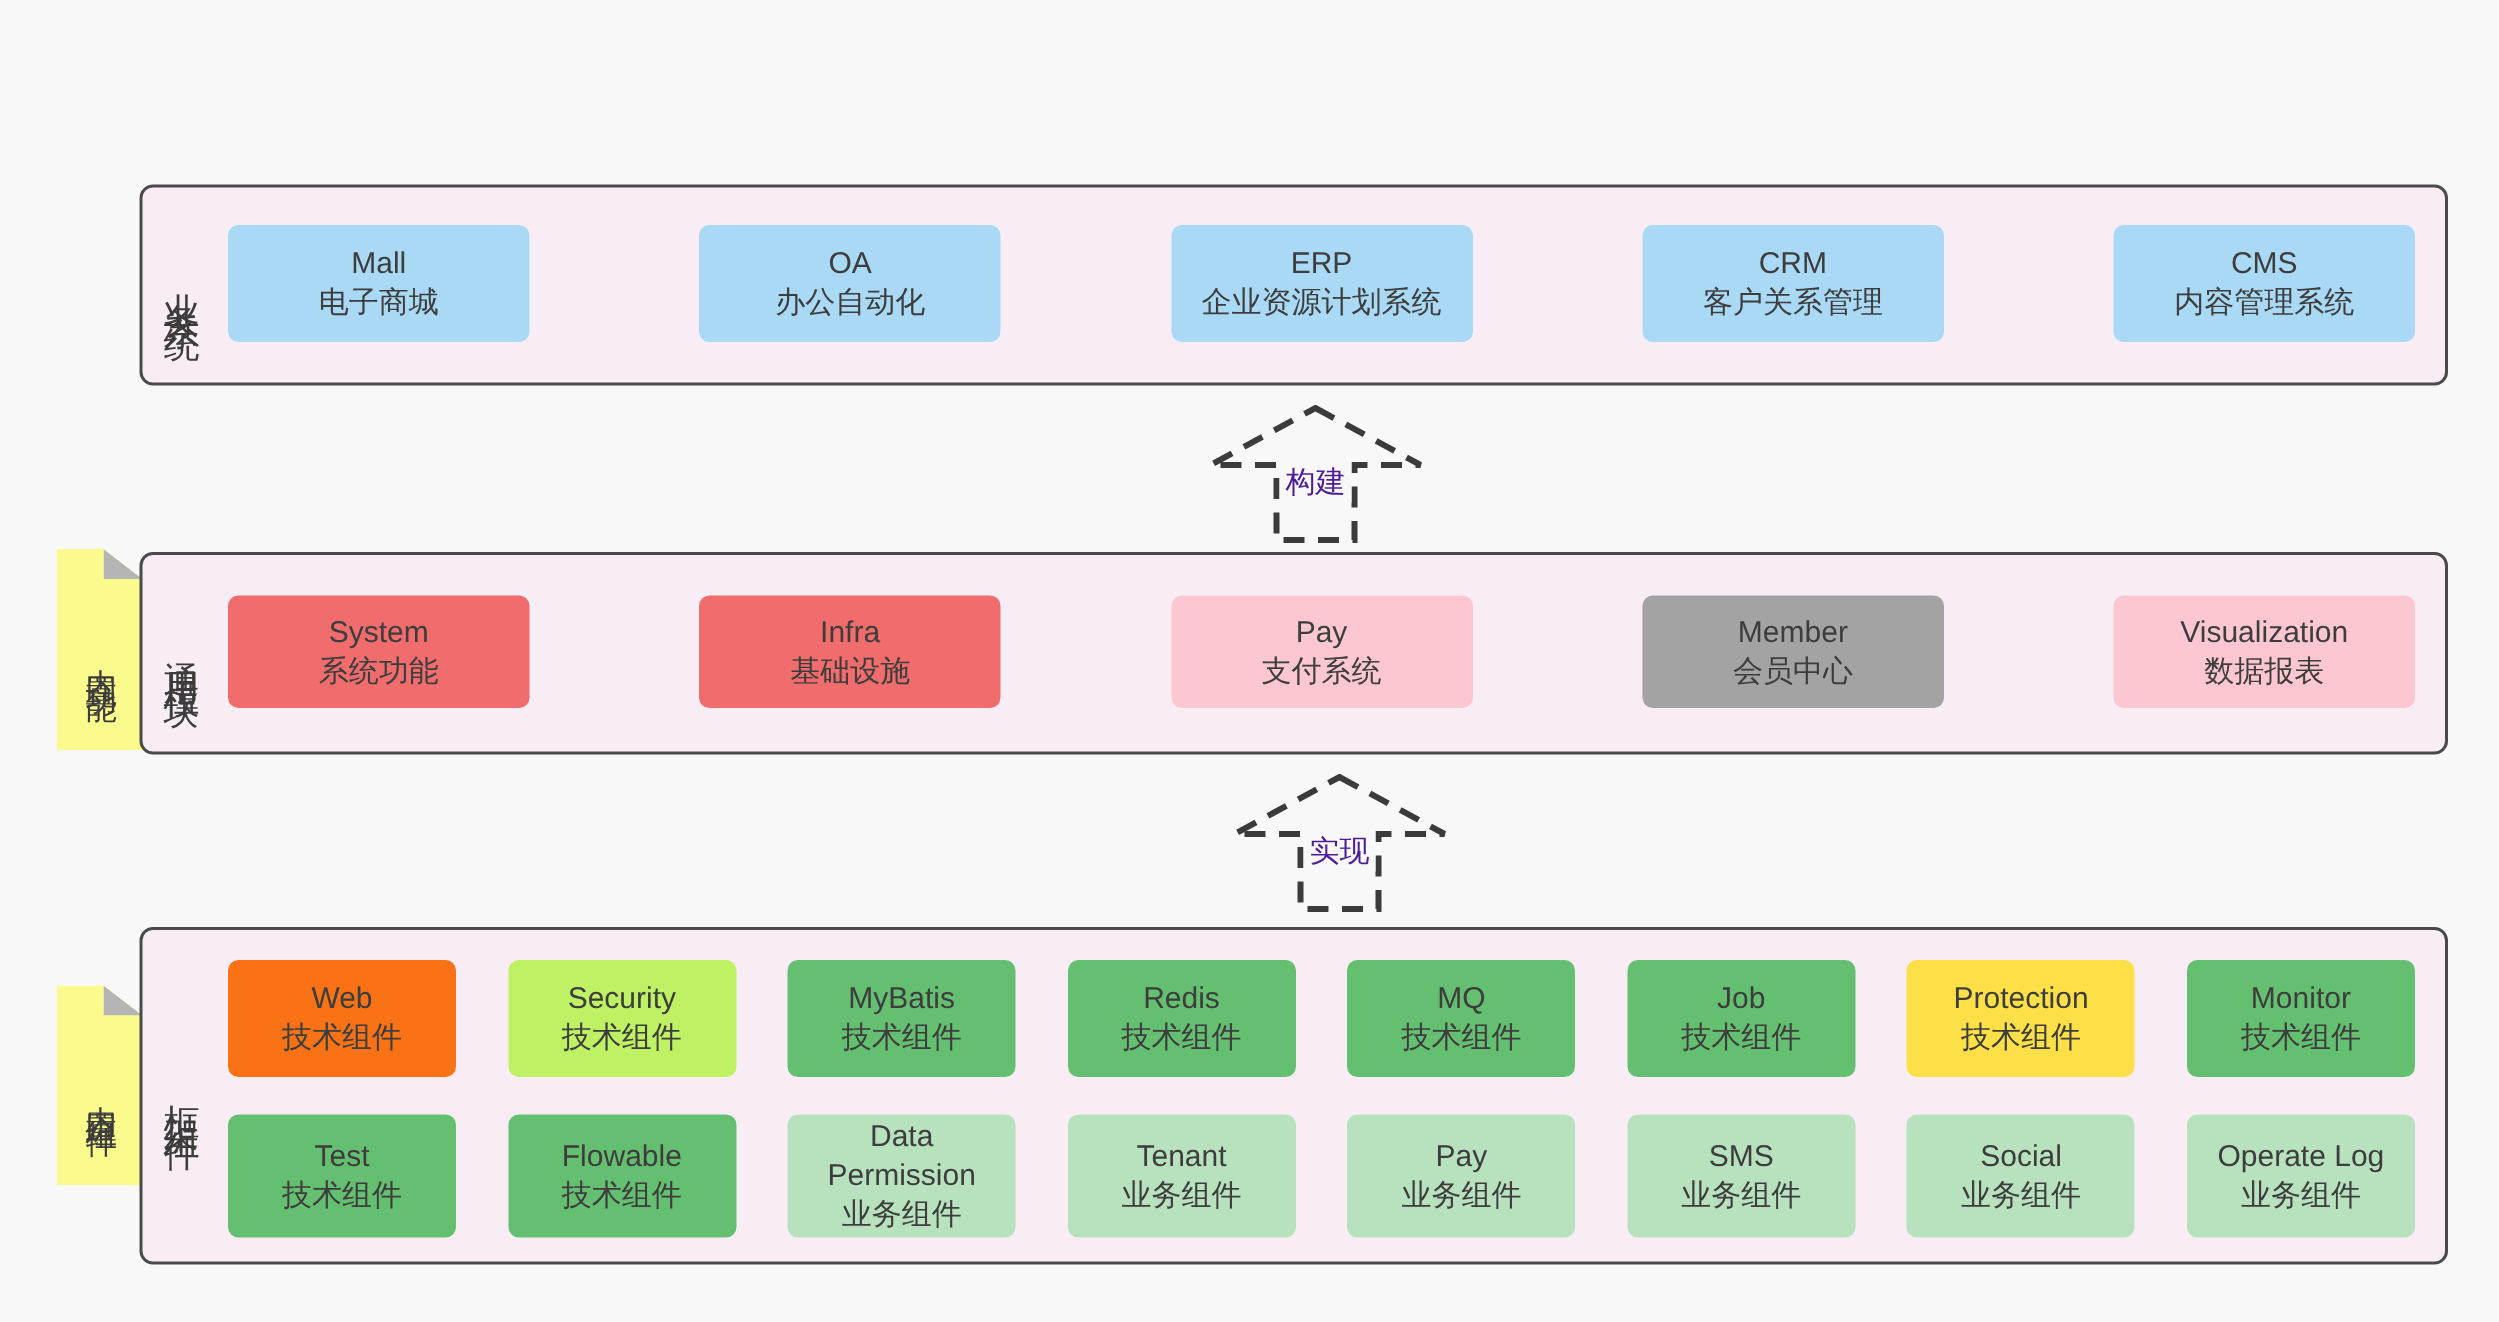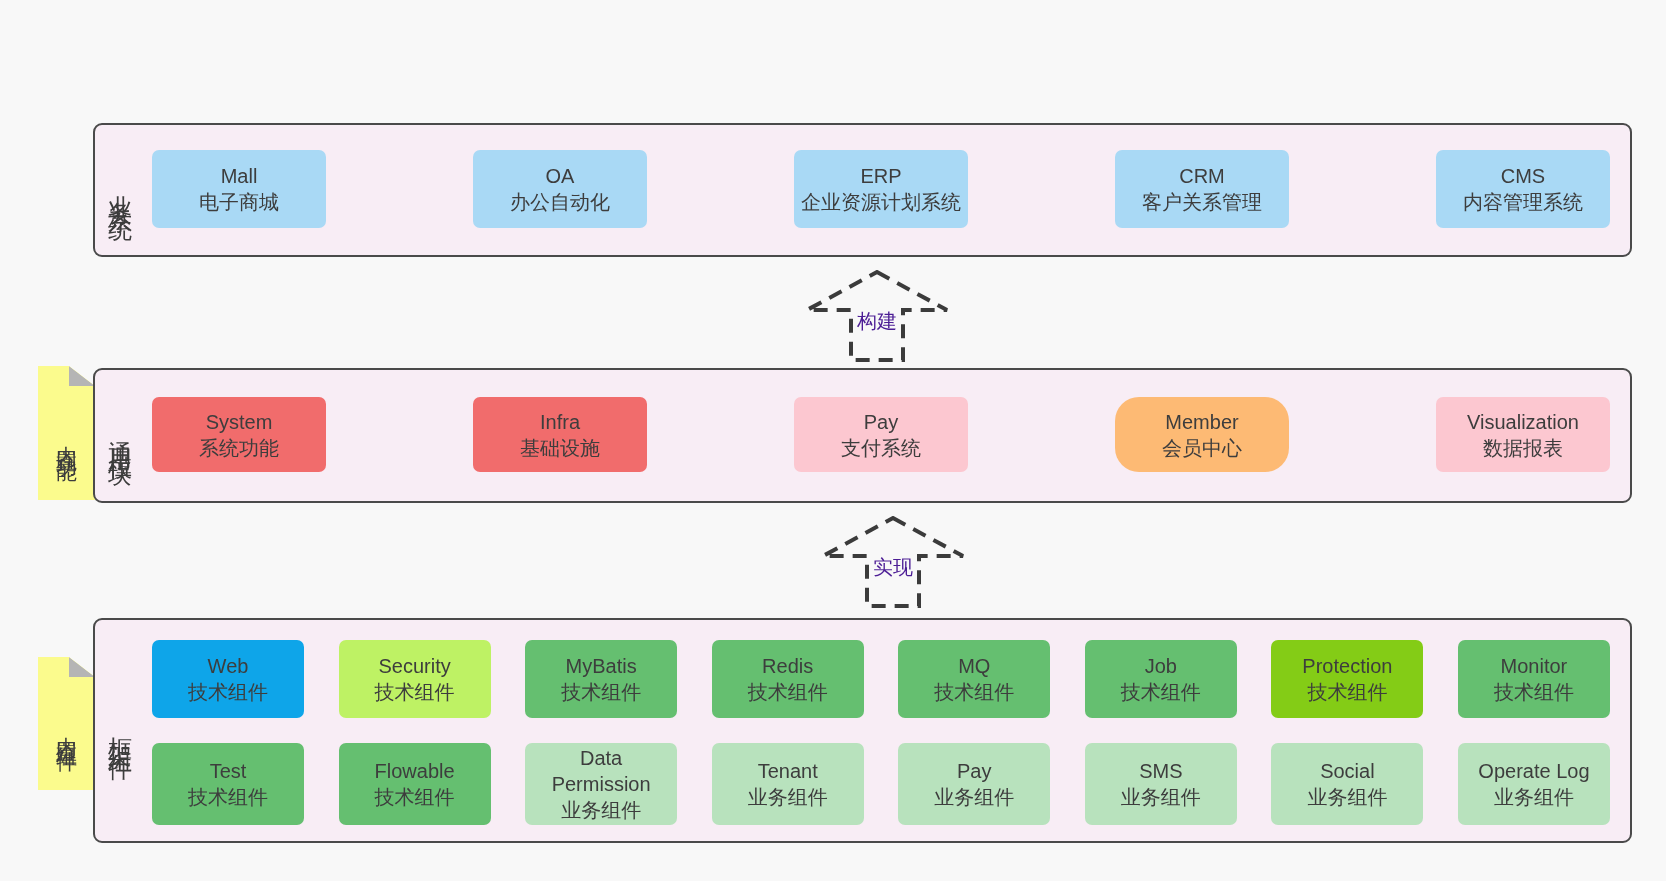--- a/index.html
+++ b/index.html
@@ -37,21 +37,21 @@
   #band-2 .band-rows{top:20px;bottom:16px;}
   .row{display:flex;justify-content:space-between;}
   #band-0 .row{height:78px;}
   #band-1 .row{height:75px;}
   #band-2 .row:nth-child(1){height:78px;}
   #band-2 .row:nth-child(2){height:82px;}
   .box{
     border-radius:7px;display:flex;flex-direction:column;justify-content:center;align-items:center;
     text-align:center;line-height:26px;font-size:20px;padding:2px 6px;box-sizing:border-box;
   }
-  #band-0 .box,#band-1 .box{width:174px;}
+  #band-0 .box,#band-1 .box{width:201px;}
   #band-2 .box{width:152px;}
   .box-name,.box-desc{color:#3d3d3d;}
   
   .arrow{position:absolute;width:144px;height:92px;}
   .arrow svg{position:absolute;left:0;top:0;}
   .arrow-label{
     position:absolute;left:50%;top:38px;transform:translateX(-50%);
     background:#f8f8f8;font-size:20px;color:#4c1d95;padding:0 4px;white-space:nowrap;
   }
 </style>
@@ -118,21 +118,21 @@
             <div class="box-desc">系统功能</div>
           </div>
           <div class="box" style="background: rgb(241, 108, 108);">
             <div class="box-name">Infra</div>
             <div class="box-desc">基础设施</div>
           </div>
           <div class="box" style="background: rgb(252, 199, 208);">
             <div class="box-name">Pay</div>
             <div class="box-desc">支付系统</div>
           </div>
-          <div class="box" style="background: #fdba74; border-radius: 24px;">
+          <div class="box" style="background: #a3a3a3;">
             <div class="box-name">Member</div>
             <div class="box-desc">会员中心</div>
           </div>
           <div class="box" style="background: rgb(252, 199, 208);">
             <div class="box-name">Visualization</div>
             <div class="box-desc">数据报表</div>
           </div>
         </div>
       </div>
   </section>
@@ -141,21 +141,21 @@
     <svg width="144" height="92" viewBox="0 0 144 92">
       <polygon points="72,2 142,40 98,40 98,90 46,90 46,40 2,40" fill="none" stroke="#3b3b3b" stroke-width="4" stroke-dasharray="14 9"></polygon>
     </svg>
     <div class="arrow-label">实现</div>
   </div>
 
   <section class="band" id="band-2" style="top:618px;height:225px">
     <div class="band-label">框架组件</div>
     <div class="band-rows">
         <div class="row">
-          <div class="box" style="background: #0ea5e9;">
+          <div class="box" style="background: #f97316;">
             <div class="box-name">Web</div>
             <div class="box-desc">技术组件</div>
           </div>
           <div class="box" style="background: #bef264;">
             <div class="box-name">Security</div>
             <div class="box-desc">技术组件</div>
           </div>
           <div class="box" style="background: rgb(101, 191, 112);">
             <div class="box-name">MyBatis</div>
             <div class="box-desc">技术组件</div>
@@ -165,21 +165,21 @@
             <div class="box-desc">技术组件</div>
           </div>
           <div class="box" style="background: rgb(101, 191, 112);">
             <div class="box-name">MQ</div>
             <div class="box-desc">技术组件</div>
           </div>
           <div class="box" style="background: rgb(101, 191, 112);">
             <div class="box-name">Job</div>
             <div class="box-desc">技术组件</div>
           </div>
-          <div class="box" style="background: #84cc16;">
+          <div class="box" style="background: #fde047;">
             <div class="box-name">Protection</div>
             <div class="box-desc">技术组件</div>
           </div>
           <div class="box" style="background: rgb(101, 191, 112);">
             <div class="box-name">Monitor</div>
             <div class="box-desc">技术组件</div>
           </div>
         </div>
         <div class="row">
           <div class="box" style="background: rgb(101, 191, 112);">

